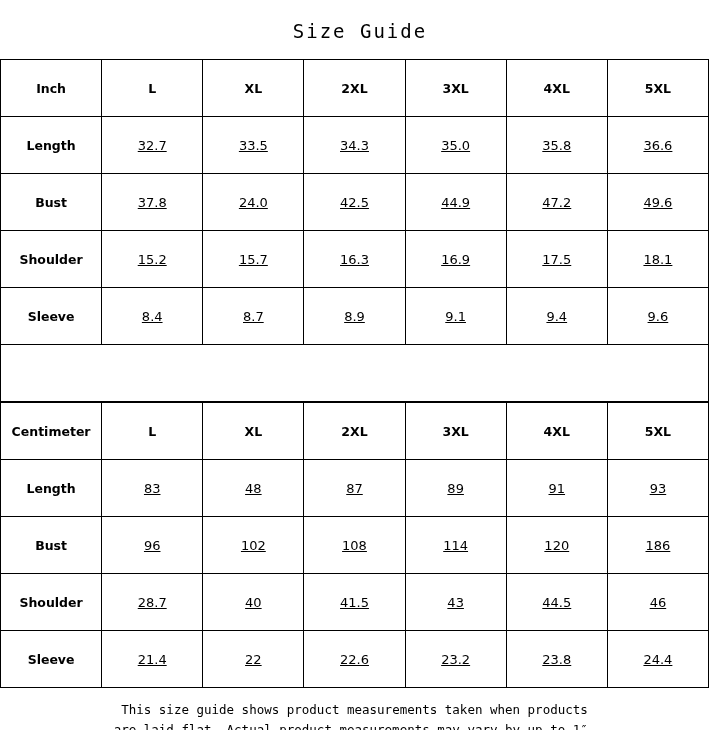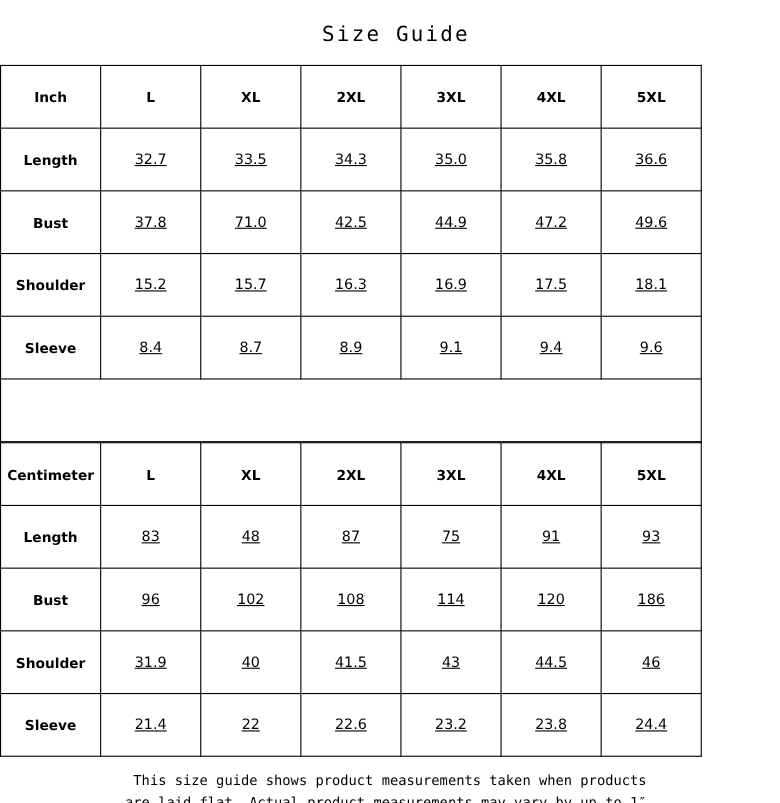--- a/index.html
+++ b/index.html
@@ -27,21 +27,21 @@
     font-size: 19px;
     letter-spacing: 2px;
     padding-top: 20px;
     padding-bottom: 17px;
     font-family: "DejaVu Sans Mono", monospace;
     color: #000;
     padding-left: 11px;
   }
   table.size-table {
     border-collapse: collapse;
-    width: 638px;
+    width: 709px;
     table-layout: fixed;
   }
   table.size-table td {
     border: 1px solid #000000;
     text-align: center;
     font-size: 13px;
     font-family: "DejaVu Sans", sans-serif;
     color: #000;
     height: 56px;
     padding: 0;
@@ -103,21 +103,21 @@
         <td class="val">32.7</td>
         <td class="val">33.5</td>
         <td class="val">34.3</td>
         <td class="val">35.0</td>
         <td class="val">35.8</td>
         <td class="val">36.6</td>
       </tr>
       <tr>
         <td class="row-head">Bust</td>
         <td class="val">37.8</td>
-        <td class="val">71.0</td>
+        <td class="val">24.0</td>
         <td class="val">42.5</td>
         <td class="val">44.9</td>
         <td class="val">47.2</td>
         <td class="val">49.6</td>
       </tr>
       <tr>
         <td class="row-head">Shoulder</td>
         <td class="val">15.2</td>
         <td class="val">15.7</td>
         <td class="val">16.3</td>
@@ -149,36 +149,36 @@
         <td class="col-head">2XL</td>
         <td class="col-head">3XL</td>
         <td class="col-head">4XL</td>
         <td class="col-head">5XL</td>
       </tr>
       <tr>
         <td class="row-head">Length</td>
         <td class="val">83</td>
         <td class="val">48</td>
         <td class="val">87</td>
-        <td class="val">75</td>
+        <td class="val">89</td>
         <td class="val">91</td>
         <td class="val">93</td>
       </tr>
       <tr>
         <td class="row-head">Bust</td>
         <td class="val">96</td>
         <td class="val">102</td>
         <td class="val">108</td>
         <td class="val">114</td>
         <td class="val">120</td>
         <td class="val">186</td>
       </tr>
       <tr>
         <td class="row-head">Shoulder</td>
-        <td class="val">31.9</td>
+        <td class="val">28.7</td>
         <td class="val">40</td>
         <td class="val">41.5</td>
         <td class="val">43</td>
         <td class="val">44.5</td>
         <td class="val">46</td>
       </tr>
       <tr>
         <td class="row-head">Sleeve</td>
         <td class="val">21.4</td>
         <td class="val">22</td>

